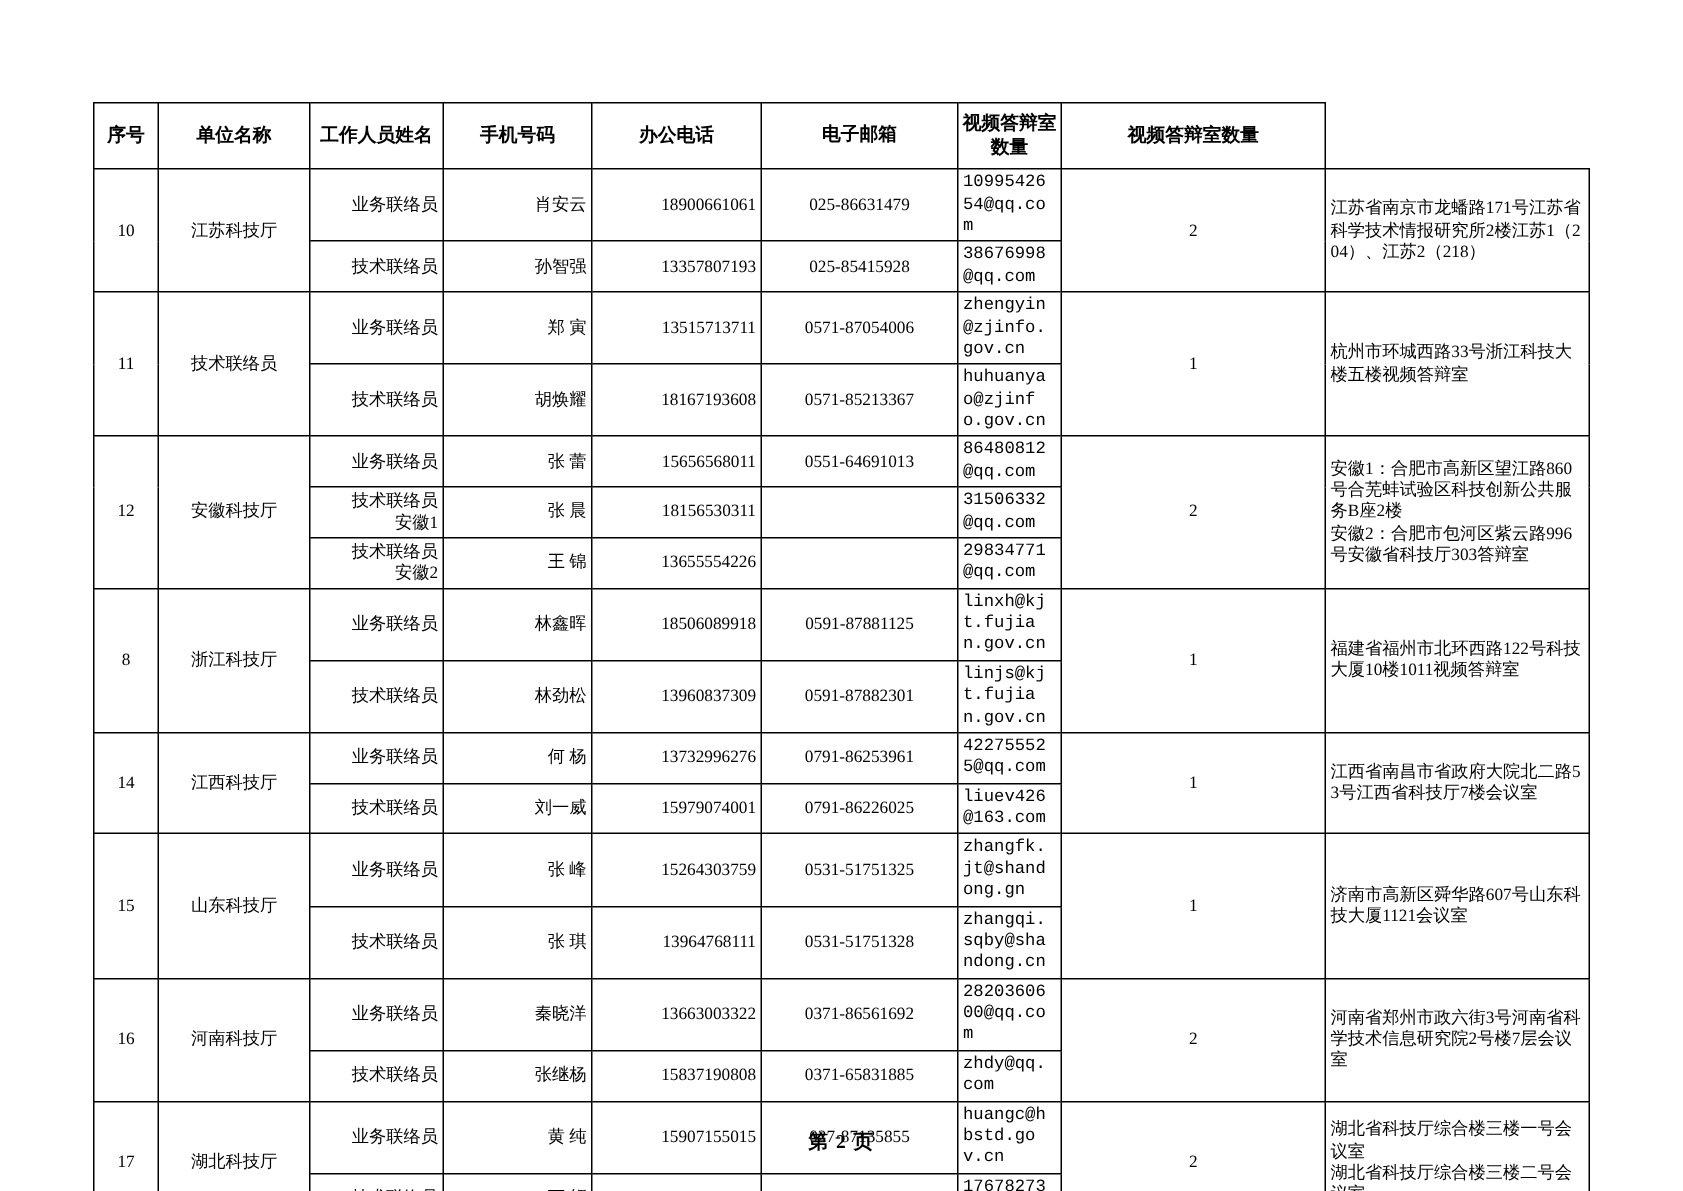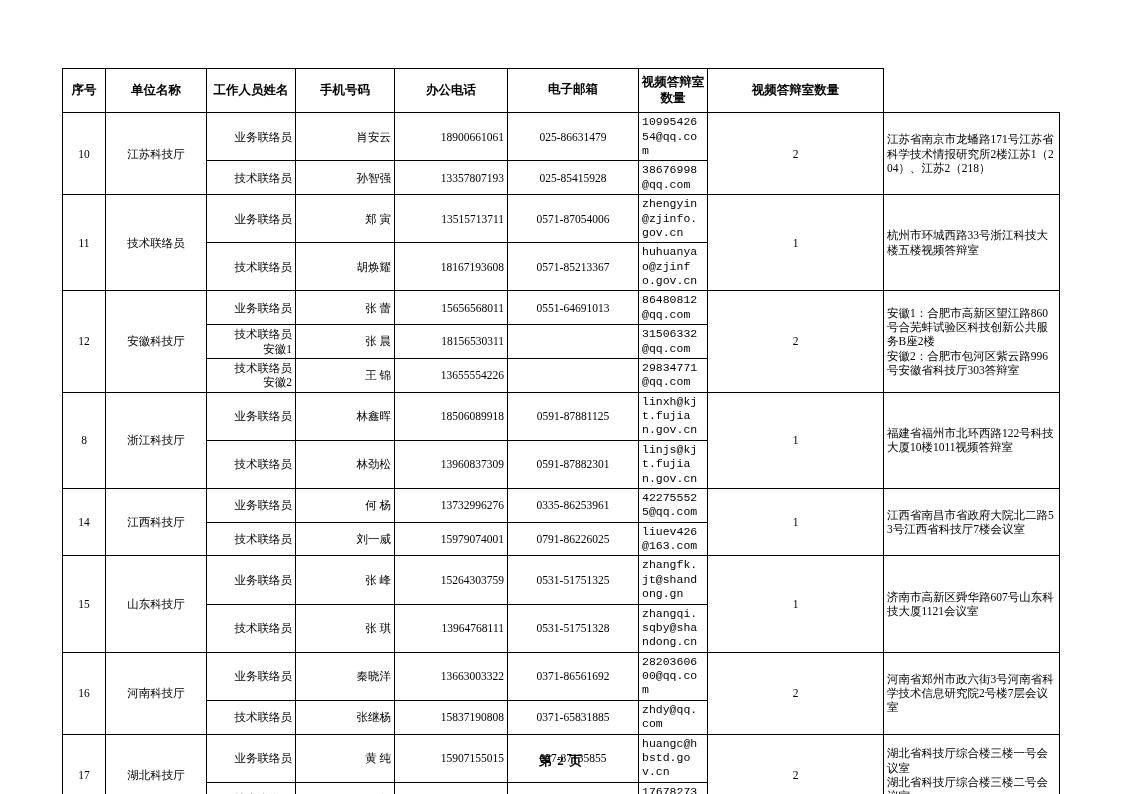--- a/index.html
+++ b/index.html
@@ -168,21 +168,21 @@
           <td class="c-mobile">13960837309</td>
           <td class="c-office">0591-87882301</td>
           <td class="c-email">linjs@kjt.fujian.gov.cn</td>
         </tr>
         <tr>
           <td class="c-seq" rowspan="2">14</td>
           <td class="c-unit" rowspan="2">江西科技厅</td>
           <td class="c-role role-two">业务联络员</td>
           <td class="c-name">何 杨</td>
           <td class="c-mobile">13732996276</td>
-          <td class="c-office">0335-86253961</td>
+          <td class="c-office">0791-86253961</td>
           <td class="c-email">422755525@qq.com</td>
           <td class="c-count" rowspan="2">1</td>
           <td class="c-addr addr" rowspan="2">江西省南昌市省政府大院北二路53号江西省科技厅7楼会议室</td>
         </tr>
         <tr>
           <td class="c-role role-two">技术联络员</td>
           <td class="c-name">刘一威</td>
           <td class="c-mobile">15979074001</td>
           <td class="c-office">0791-86226025</td>
           <td class="c-email">liuev426@163.com</td>

